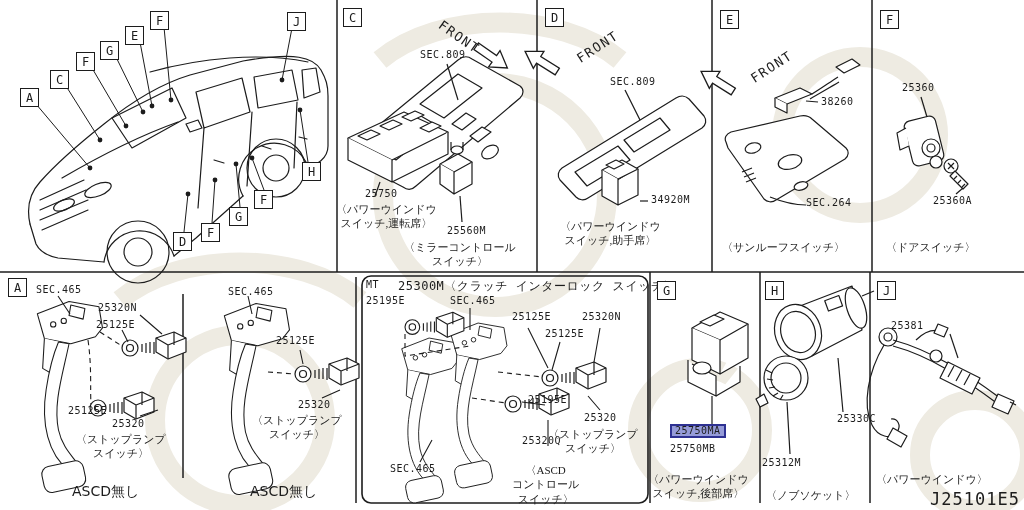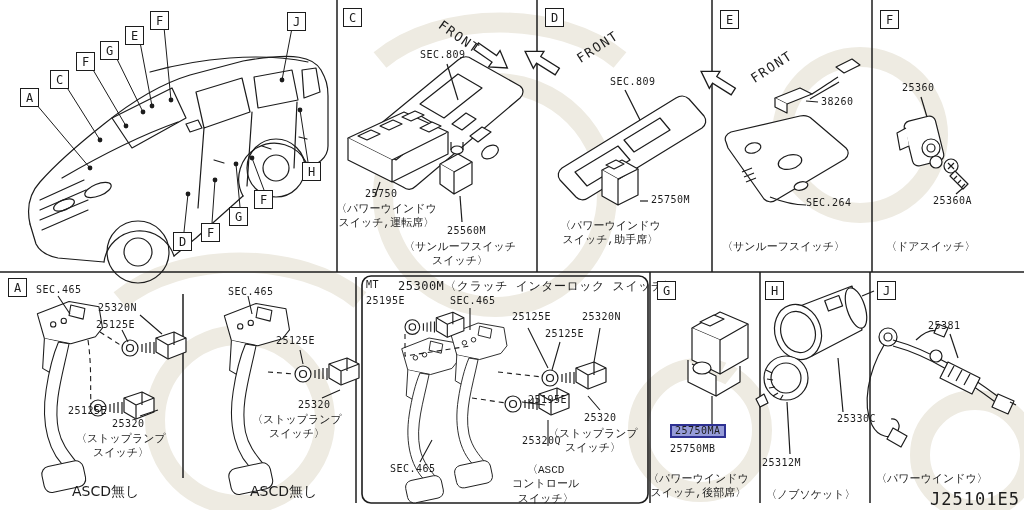--- a/index.html
+++ b/index.html
@@ -1,21 +1,21 @@
 <!DOCTYPE html>
 <html><head>
 <meta charset="utf-8">
 <style>
   html,body{margin:0;padding:0;background:#888;}
   .page{position:relative;width:1024px;height:510px;background:#fff;overflow:hidden;
         font-family:"DejaVu Sans Mono","Liberation Mono",monospace;color:#1c1c1c;}
   .art{position:absolute;left:0;top:0;}
   .lbl{position:absolute;font-size:10px;letter-spacing:.5px;white-space:nowrap;line-height:1;}
   .lbl-sm{font-size:12px;}
-  .cap{position:absolute;font-size:11px;font-family:Liberation Mono, monospace;
+  .cap{position:absolute;font-size:11px;font-family:Liberation Serif, serif;
        white-space:pre-line;text-align:center;line-height:1.3;}
   .letterbox{position:absolute;width:17px;height:17px;border:1.6px solid #1c1c1c;background:#fff;
        display:flex;align-items:center;justify-content:center;font-size:12px;line-height:1;}
   .front{position:absolute;font-size:13px;letter-spacing:1.5px;transform-origin:left center;}
   .variant{position:absolute;font-size:14px;font-family:"DejaVu Sans","Liberation Sans",sans-serif;white-space:nowrap;}
   .doccode{position:absolute;font-size:17px;letter-spacing:1px;}
   .hl{background:#959bd8;border:2px solid #2e3192;padding:0 3px;display:inline-block;}
 </style>
 </head>
 <body>
@@ -279,27 +279,27 @@
 <div class="letterbox" style="left:254px;top:190px">F</div>
 <div class="letterbox" style="left:302px;top:162px">H</div>
 
 <div class="letterbox" style="left:343px;top:8px">C</div>
 <div class="front" style="left:440px;top:16px;transform:rotate(35deg)">FRONT</div>
 <div class="lbl" style="left:420px;top:50px">SEC.809</div>
 <div class="lbl" style="left:365px;top:189px">25750</div>
 <div class="cap" style="left:336px;top:202px">〈パワーウインドウ
 スイッチ,運転席〉</div>
 <div class="lbl" style="left:447px;top:226px">25560M</div>
-<div class="cap" style="left:404px;top:240px">〈サンルーフスイッチ
+<div class="cap" style="left:404px;top:240px">〈ミラーコントロール
 スイッチ〉</div>
 
 <div class="letterbox" style="left:545px;top:8px">D</div>
 <div class="front" style="left:578px;top:52px;transform:rotate(-33deg)">FRONT</div>
 <div class="lbl" style="left:610px;top:77px">SEC.809</div>
-<div class="lbl" style="left:651px;top:195px">25750M</div>
+<div class="lbl" style="left:651px;top:195px">34920M</div>
 <div class="cap" style="left:560px;top:219px">〈パワーウインドウ
 スイッチ,助手席〉</div>
 
 <div class="letterbox" style="left:720px;top:10px">E</div>
 <div class="front" style="left:752px;top:72px;transform:rotate(-33deg)">FRONT</div>
 <div class="lbl" style="left:821px;top:97px">38260</div>
 <div class="lbl" style="left:806px;top:198px">SEC.264</div>
 <div class="cap" style="left:722px;top:240px">〈サンルーフスイッチ〉</div>
 
 <div class="letterbox" style="left:880px;top:10px">F</div>
@@ -346,17 +346,17 @@
 <div class="lbl" style="left:670px;top:444px">25750MB</div>
 <div class="cap" style="left:648px;top:472px">〈パワーウインドウ
 スイッチ,後部席〉</div>
 
 <div class="letterbox" style="left:765px;top:281px">H</div>
 <div class="lbl" style="left:837px;top:414px">25330C</div>
 <div class="lbl" style="left:762px;top:458px">25312M</div>
 <div class="cap" style="left:766px;top:488px">〈ノブソケット〉</div>
 
 <div class="letterbox" style="left:877px;top:281px">J</div>
-<div class="lbl" style="left:928px;top:321px">25381</div>
+<div class="lbl" style="left:891px;top:321px">25381</div>
 <div class="cap" style="left:876px;top:472px">〈パワーウインドウ〉</div>
 <div class="doccode" style="left:930px;top:489px">J25101E5</div>
 
 </div>
 
 </body></html>

